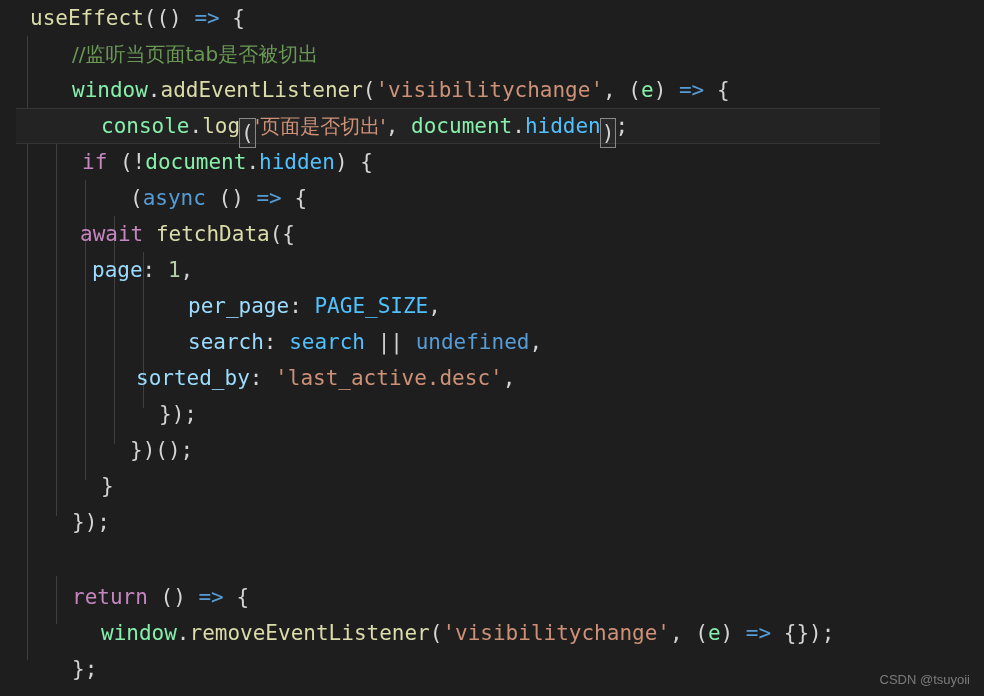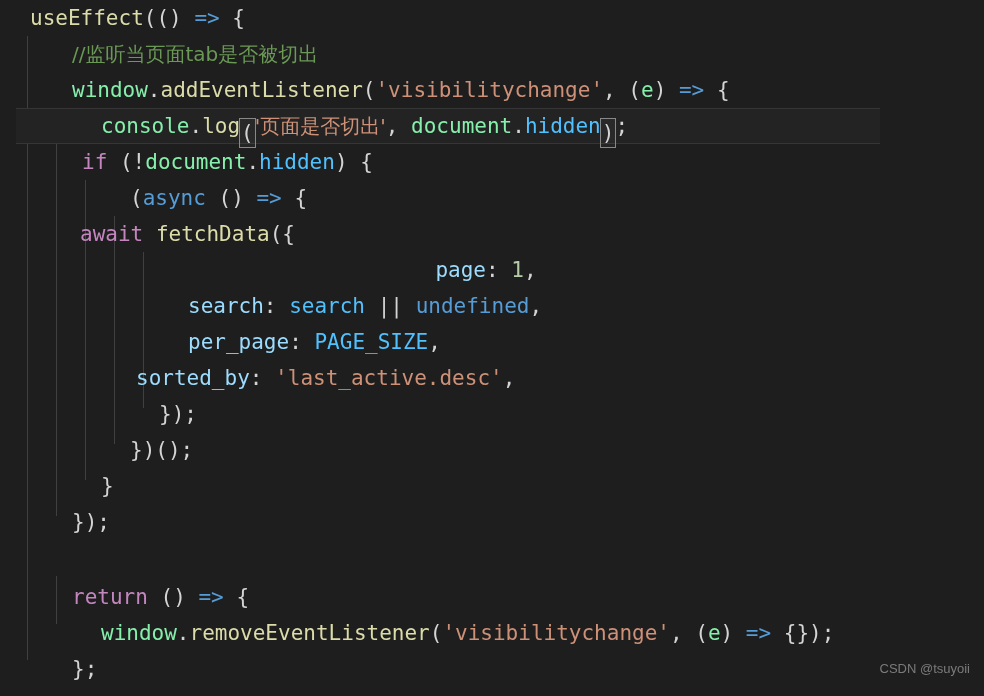--- a/index.html
+++ b/index.html
@@ -92,21 +92,21 @@
     vertical-align: -7px;
     padding: 0 1px;
     margin: 0 -1px;
     color: #d4d4d4;
   }
 
   
   .watermark {
     position: absolute;
     right: 14px;
-    bottom: 20px;
+    bottom: 9px;
     color: #8b8b8b;
     font-size: 13px;
     font-family: "Liberation Sans", sans-serif;
     z-index: 5;
     opacity: 0.85;
   }
 </style>
 </head>
 <body>
 
@@ -131,25 +131,25 @@
     <div class="line" style="padding-left:56px;"><span class="t-var">window</span><span class="t-punct">.</span><span class="t-fn">addEventListener</span><span class="t-punct">(</span><span class="t-str">'visibilitychange'</span><span class="t-punct">, (</span><span class="t-var">e</span><span class="t-punct">) </span><span class="t-arrow">=&gt;</span><span class="t-punct"> {</span></div>
 
     <div class="line active" style="padding-left:85px;"><span class="t-var">console</span><span class="t-punct">.</span><span class="t-fn">log</span><span class="bracket-match">(</span><span class="t-str cjk">'页面是否切出'</span><span class="t-punct">, </span><span class="t-var">document</span><span class="t-punct">.</span><span class="t-ident">hidden</span><span class="bracket-match">)</span><span class="t-punct">;</span></div>
 
     <div class="line" style="padding-left:66px;"><span class="t-kw">if</span><span class="t-punct"> (!</span><span class="t-var">document</span><span class="t-punct">.</span><span class="t-ident">hidden</span><span class="t-punct">) {</span></div>
 
     <div class="line" style="padding-left:114px;"><span class="t-punct">(</span><span class="t-kw2">async</span><span class="t-punct"> () </span><span class="t-arrow">=&gt;</span><span class="t-punct"> {</span></div>
 
     <div class="line" style="padding-left:64px;"><span class="t-kw">await</span><span class="t-punct"> </span><span class="t-fn">fetchData</span><span class="t-punct">({</span></div>
 
-    <div class="line" style="padding-left:76px;text-align:center;"><span class="t-prop">page</span><span class="t-punct">: </span><span class="t-num">1</span><span class="t-punct">,</span></div>
+    <div class="line" style="padding-left:76px;"><span class="t-prop">page</span><span class="t-punct">: </span><span class="t-num">1</span><span class="t-punct">,</span></div>
+
+    <div class="line" style="padding-left:172px;"><span class="t-prop">per_page</span><span class="t-punct">: </span><span class="t-ident">PAGE_SIZE</span><span class="t-punct">,</span></div>
 
     <div class="line" style="padding-left:172px;"><span class="t-prop">search</span><span class="t-punct">: </span><span class="t-ident">search</span><span class="t-punct"> </span><span class="t-op">||</span><span class="t-punct"> </span><span class="t-const">undefined</span><span class="t-punct">,</span></div>
-
-    <div class="line" style="padding-left:172px;"><span class="t-prop">per_page</span><span class="t-punct">: </span><span class="t-ident">PAGE_SIZE</span><span class="t-punct">,</span></div>
 
     <div class="line" style="padding-left:120px;"><span class="t-prop">sorted_by</span><span class="t-punct">: </span><span class="t-str">'last_active.desc'</span><span class="t-punct">,</span></div>
 
     <div class="line" style="padding-left:143px;"><span class="t-punct">});</span></div>
 
     <div class="line" style="padding-left:114px;"><span class="t-punct">})();</span></div>
 
     <div class="line" style="padding-left:85px;"><span class="t-punct">}</span></div>
 
     <div class="line" style="padding-left:56px;"><span class="t-punct">});</span></div>

